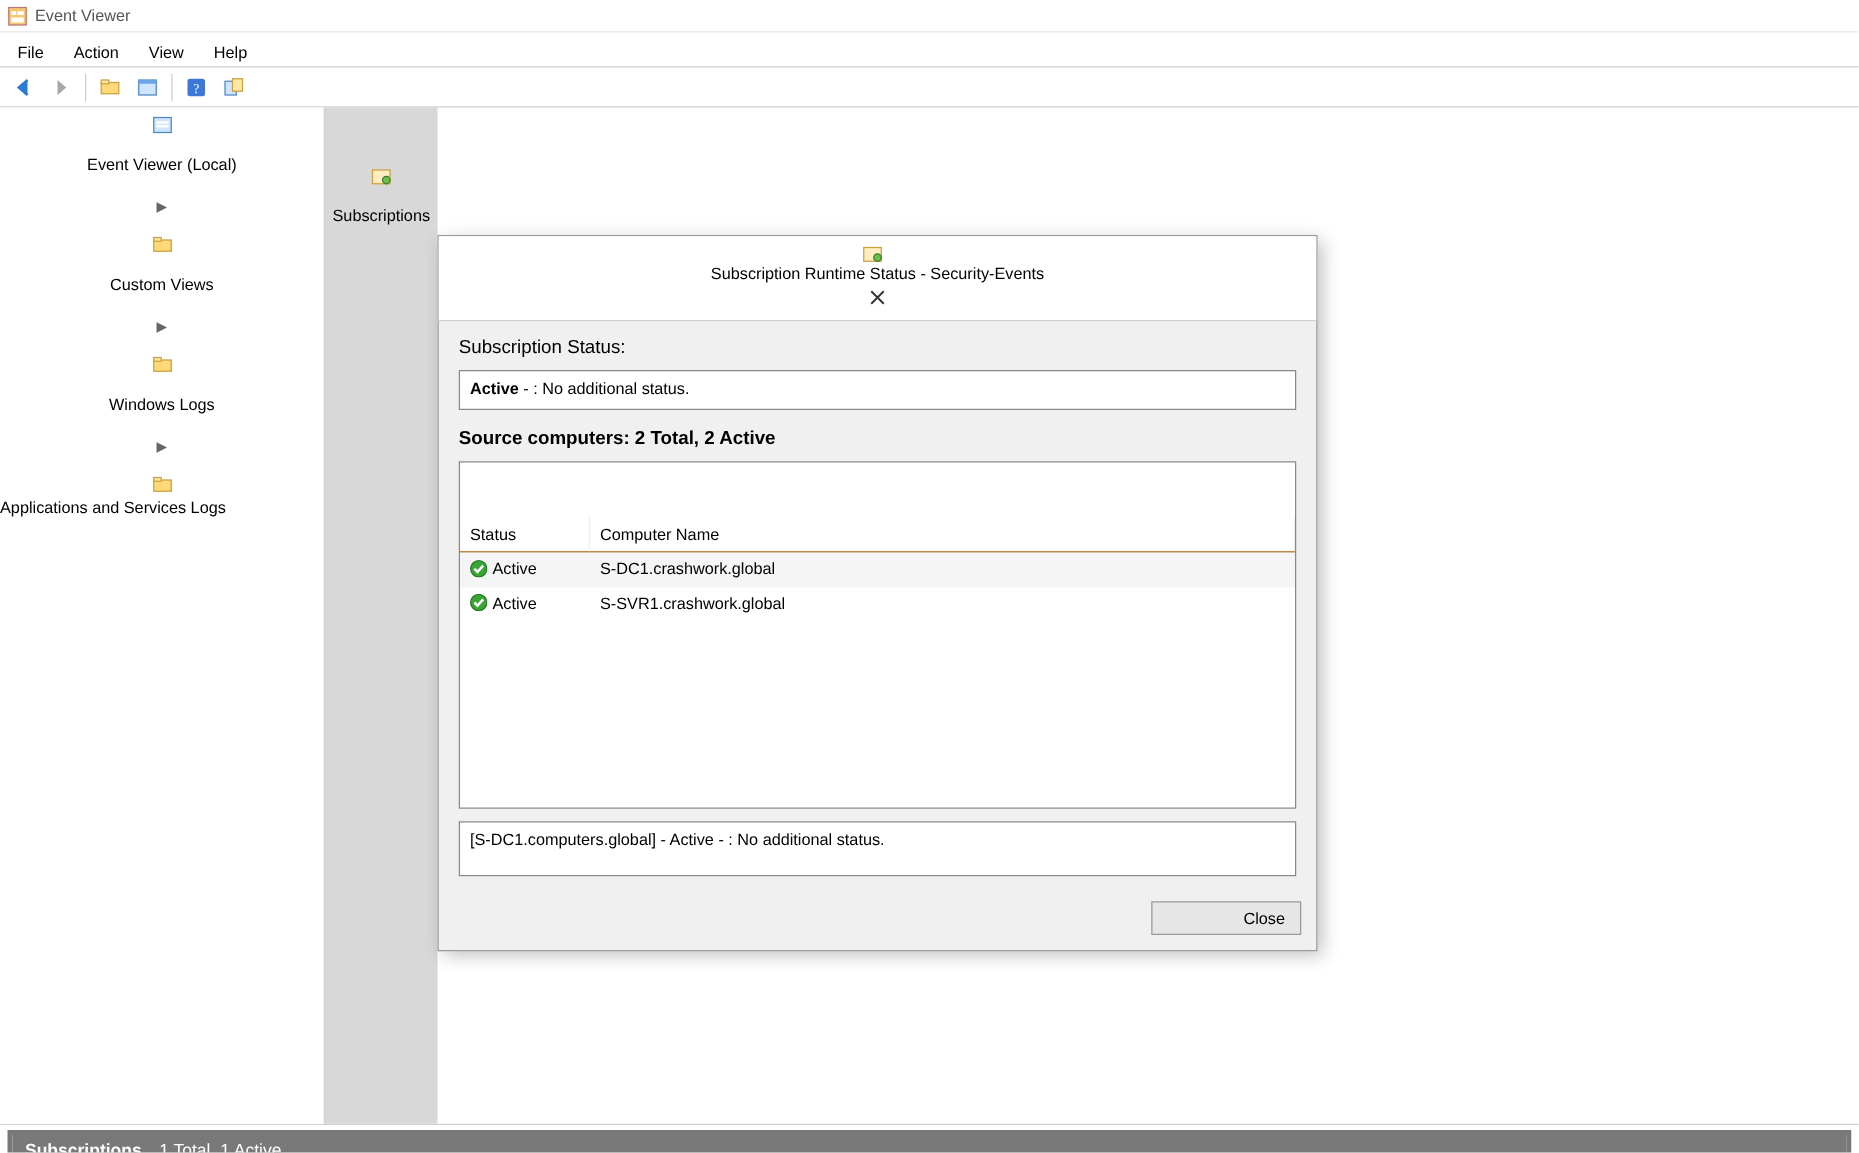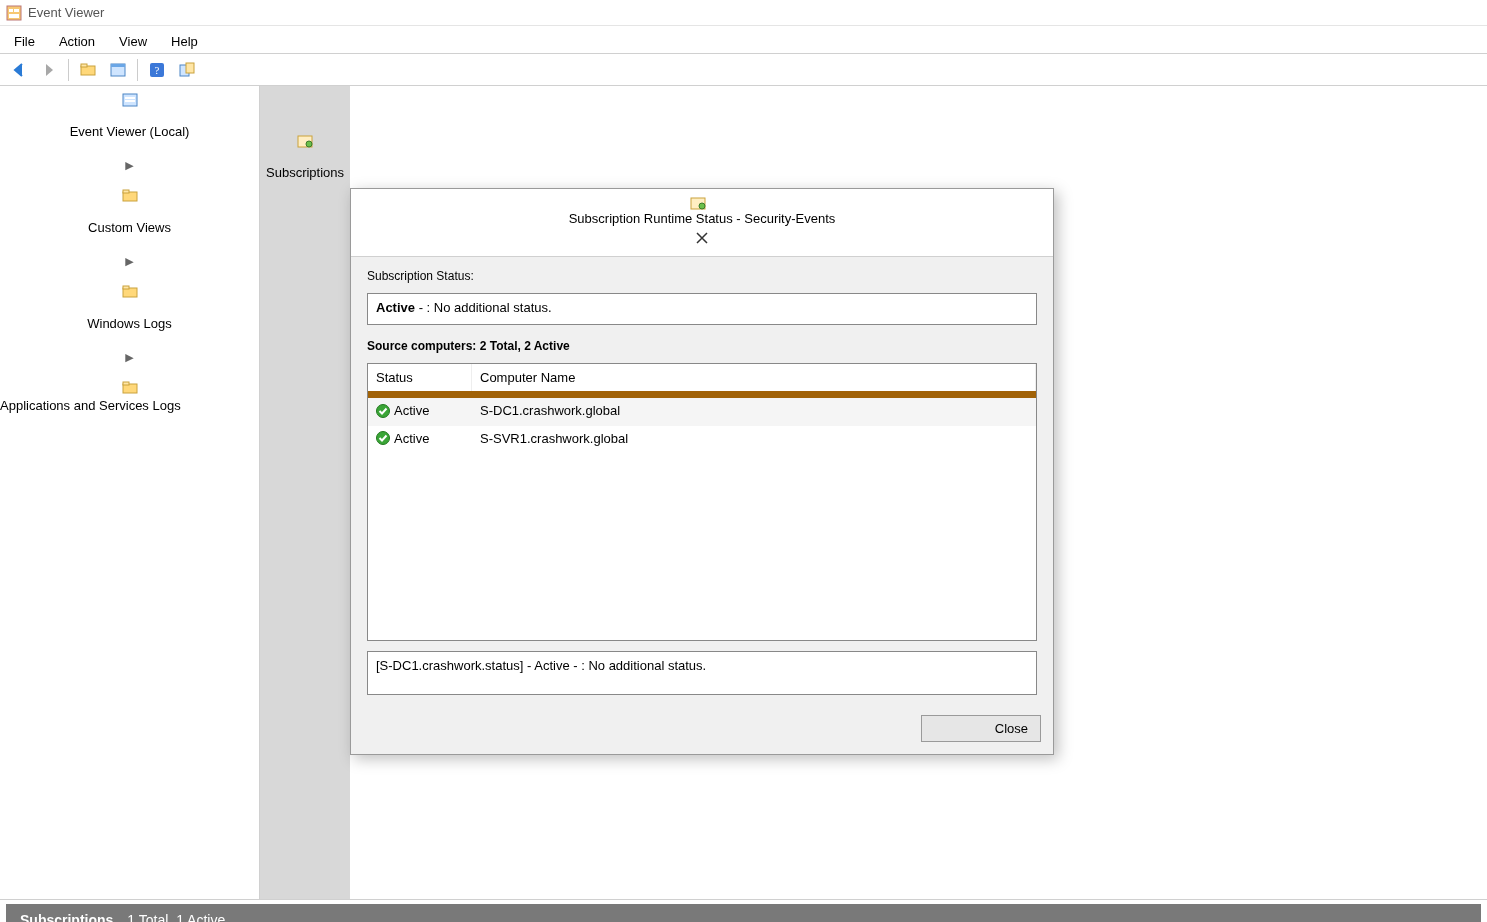--- a/index.html
+++ b/index.html
@@ -115,36 +115,36 @@
     display:flex; align-items:center;
     padding: 6px 8px;
     background:#fff;
     border-bottom:1px solid #d0d0d0;
     flex-direction:column;
   }
   .dlg-title .dicon { width:16px; height:16px; margin-right:8px;}
   .dlg-title .dtext { flex:1; font-size:13px; }
   .dlg-title .dclose { width:32px; height:24px; display:flex; align-items:center; justify-content:center; cursor:default;}
   .dlg-body { padding: 12px 16px; display:flex; flex-direction:column; gap:10px;}
-  .dlg-label { font-size:12px; }
+  .dlg-label { font-size:15px; }
   .status-box {
     border:1px solid #888;
     background:#fff;
     padding:6px 8px;
     height:32px;
   }
   .status-box .bold { font-weight:700;}
   .src-label { margin-top:4px; font-weight:600;}
   .src-list {
     border:1px solid #888;
     background:#fff;
     height:278px;
     display:flex; flex-direction:column;
   }
-  .src-head { display:flex; border-bottom:7px solid #a16207;}
+  .src-head { display:flex; border-bottom:1px solid #a16207;margin-top:44px;}
   .src-head .scol { padding:6px 8px; border-right:1px solid #eee;}
   .scol-status { flex:0 0 104px;}
   .scol-name { flex:1 1 auto;}
   .src-body { flex:1; overflow:auto;}
   .src-row { display:flex; padding:3px 0;}
   .src-row .scell { padding:2px 8px;}
   .src-row.alt { background:#f5f5f5;}
   .detail-box {
     border:1px solid #888;
     border-top:1px solid #888;
@@ -351,19 +351,19 @@
                   </svg></span>
               <span>Active</span>
             </span>
           </div>
           <div class="scell scol-name">S-SVR1.crashwork.global</div>
         </div>
       </div>
     </div>
 
     <div class="detail-box">
-      <span>[S-DC1.crashwork.status] - </span><span class="bold">Active</span><span> - : No additional status.</span>
+      <span>[S-DC1.computers.global] - </span><span class="bold">Active</span><span> - : No additional status.</span>
     </div>
   </div>
   <div class="dlg-buttons">
     <div class="btn">Close</div>
   </div>
 </div>
 
 </body></html>

